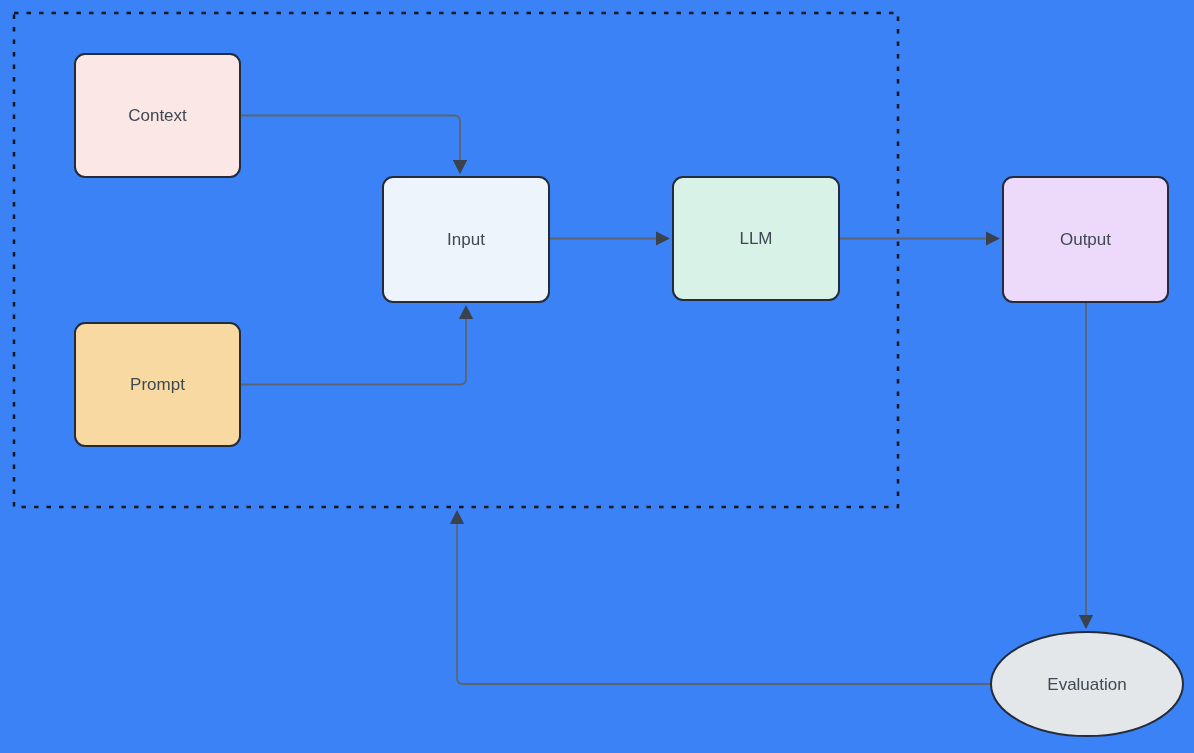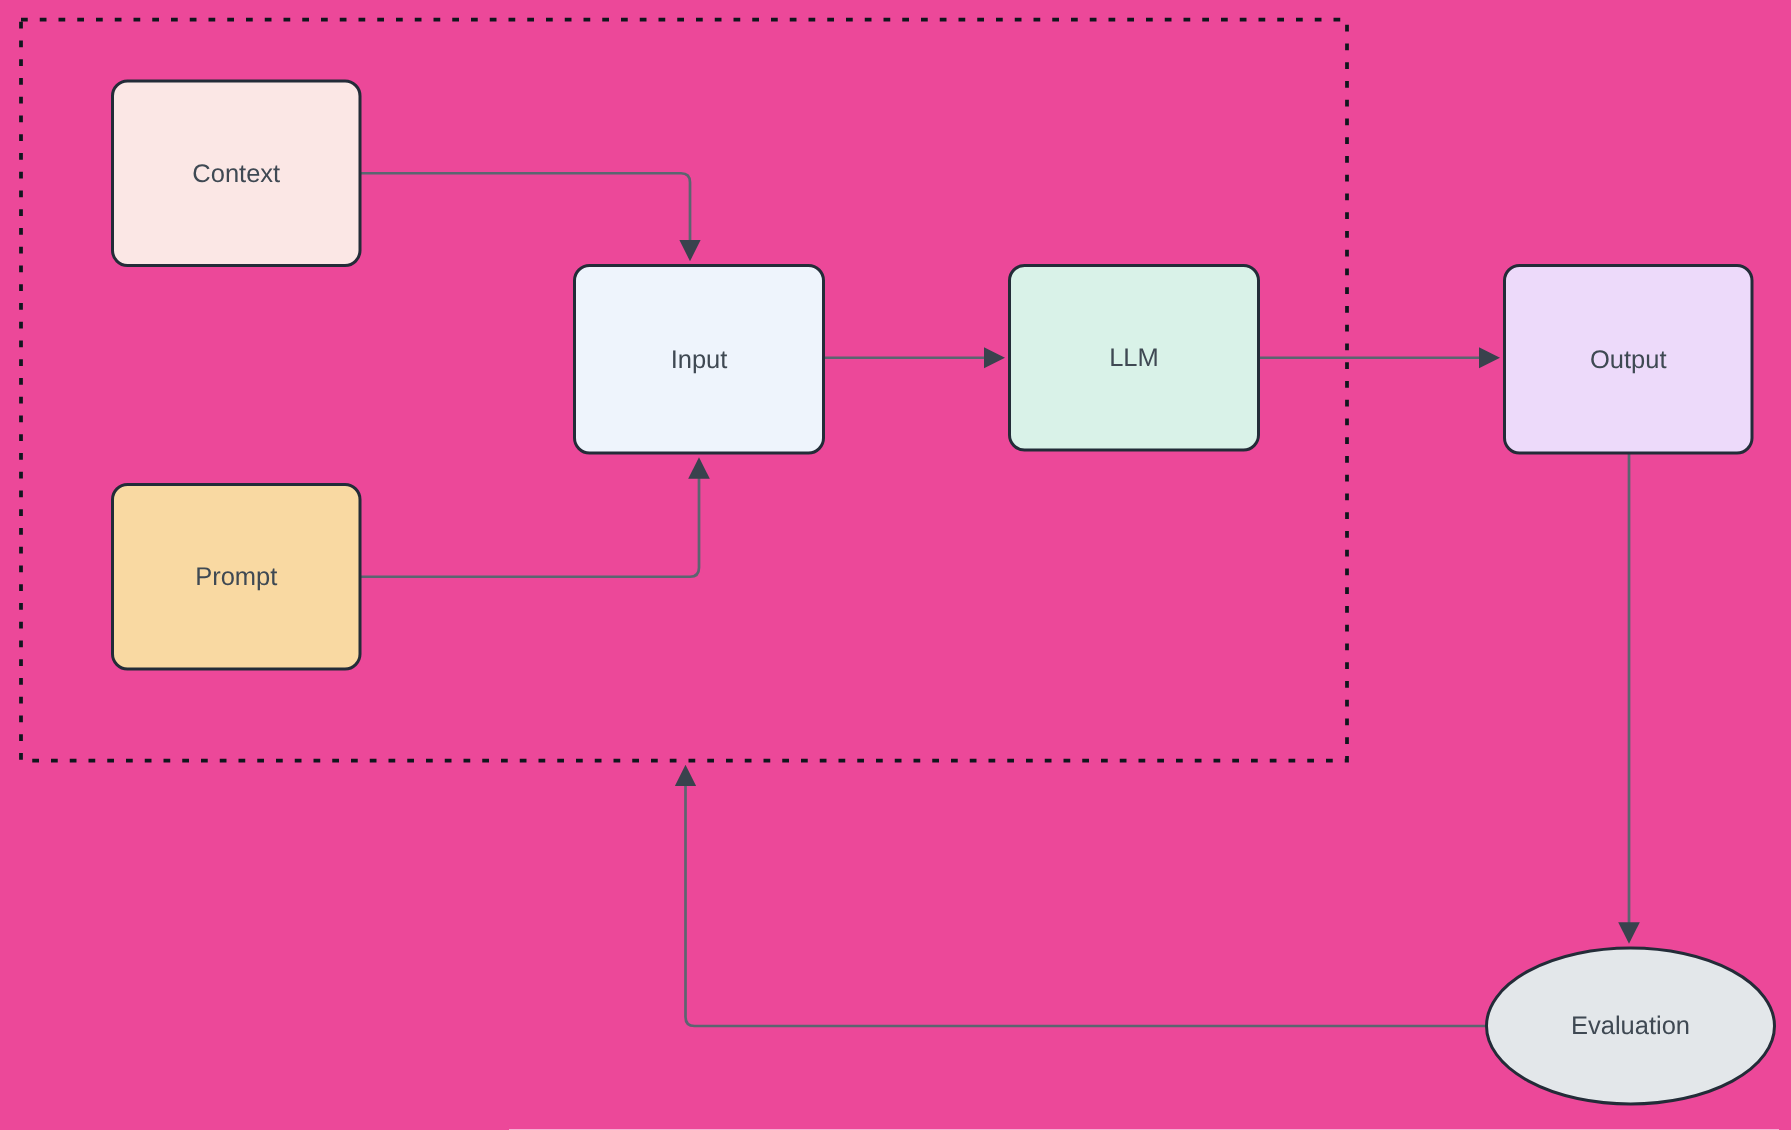--- a/index.html
+++ b/index.html
@@ -4,21 +4,21 @@
 <style>
   html, body {
     margin: 0;
     padding: 0;
     background: #ffffff;
   }
   .canvas-wrap {
     width: 1194px;
     height: 753px;
     position: relative;
-    background: #ec4899;
+    background: #3b82f6;
     overflow: hidden;
   }
   svg text {
     font-family: "Liberation Sans", sans-serif;
     font-size: 17px;
     text-anchor: middle;
     dominant-baseline: central;
   }
   .node-rect {
     stroke-width: 2;

